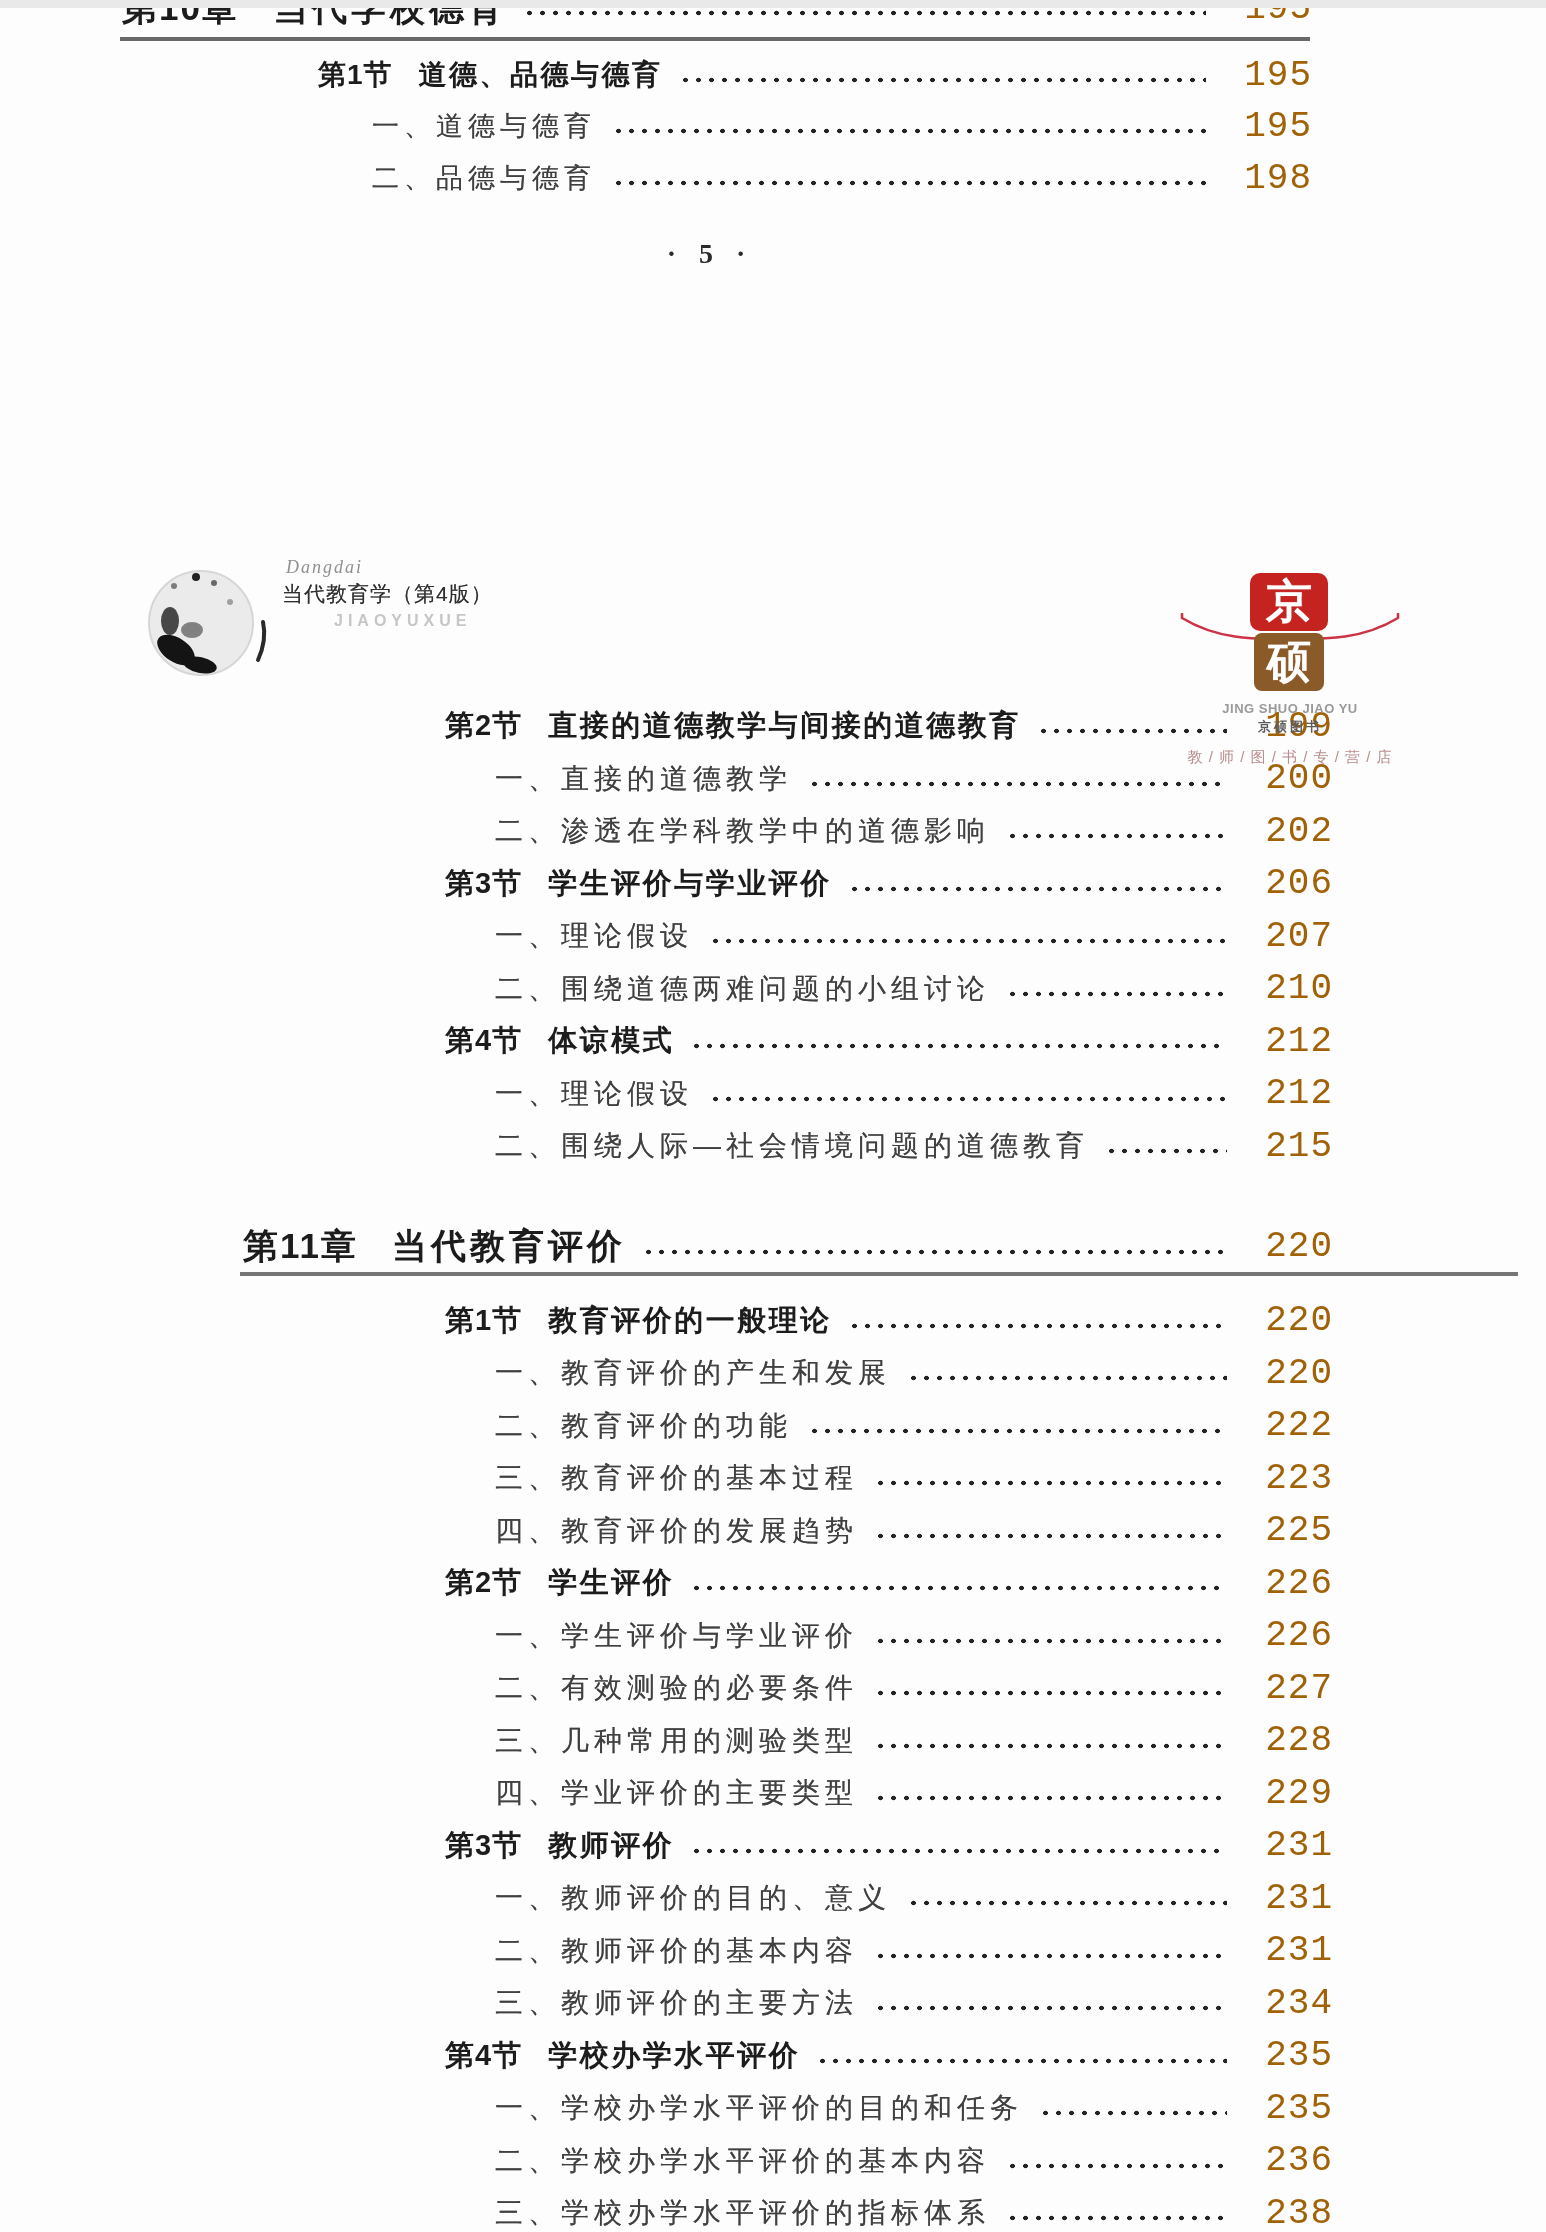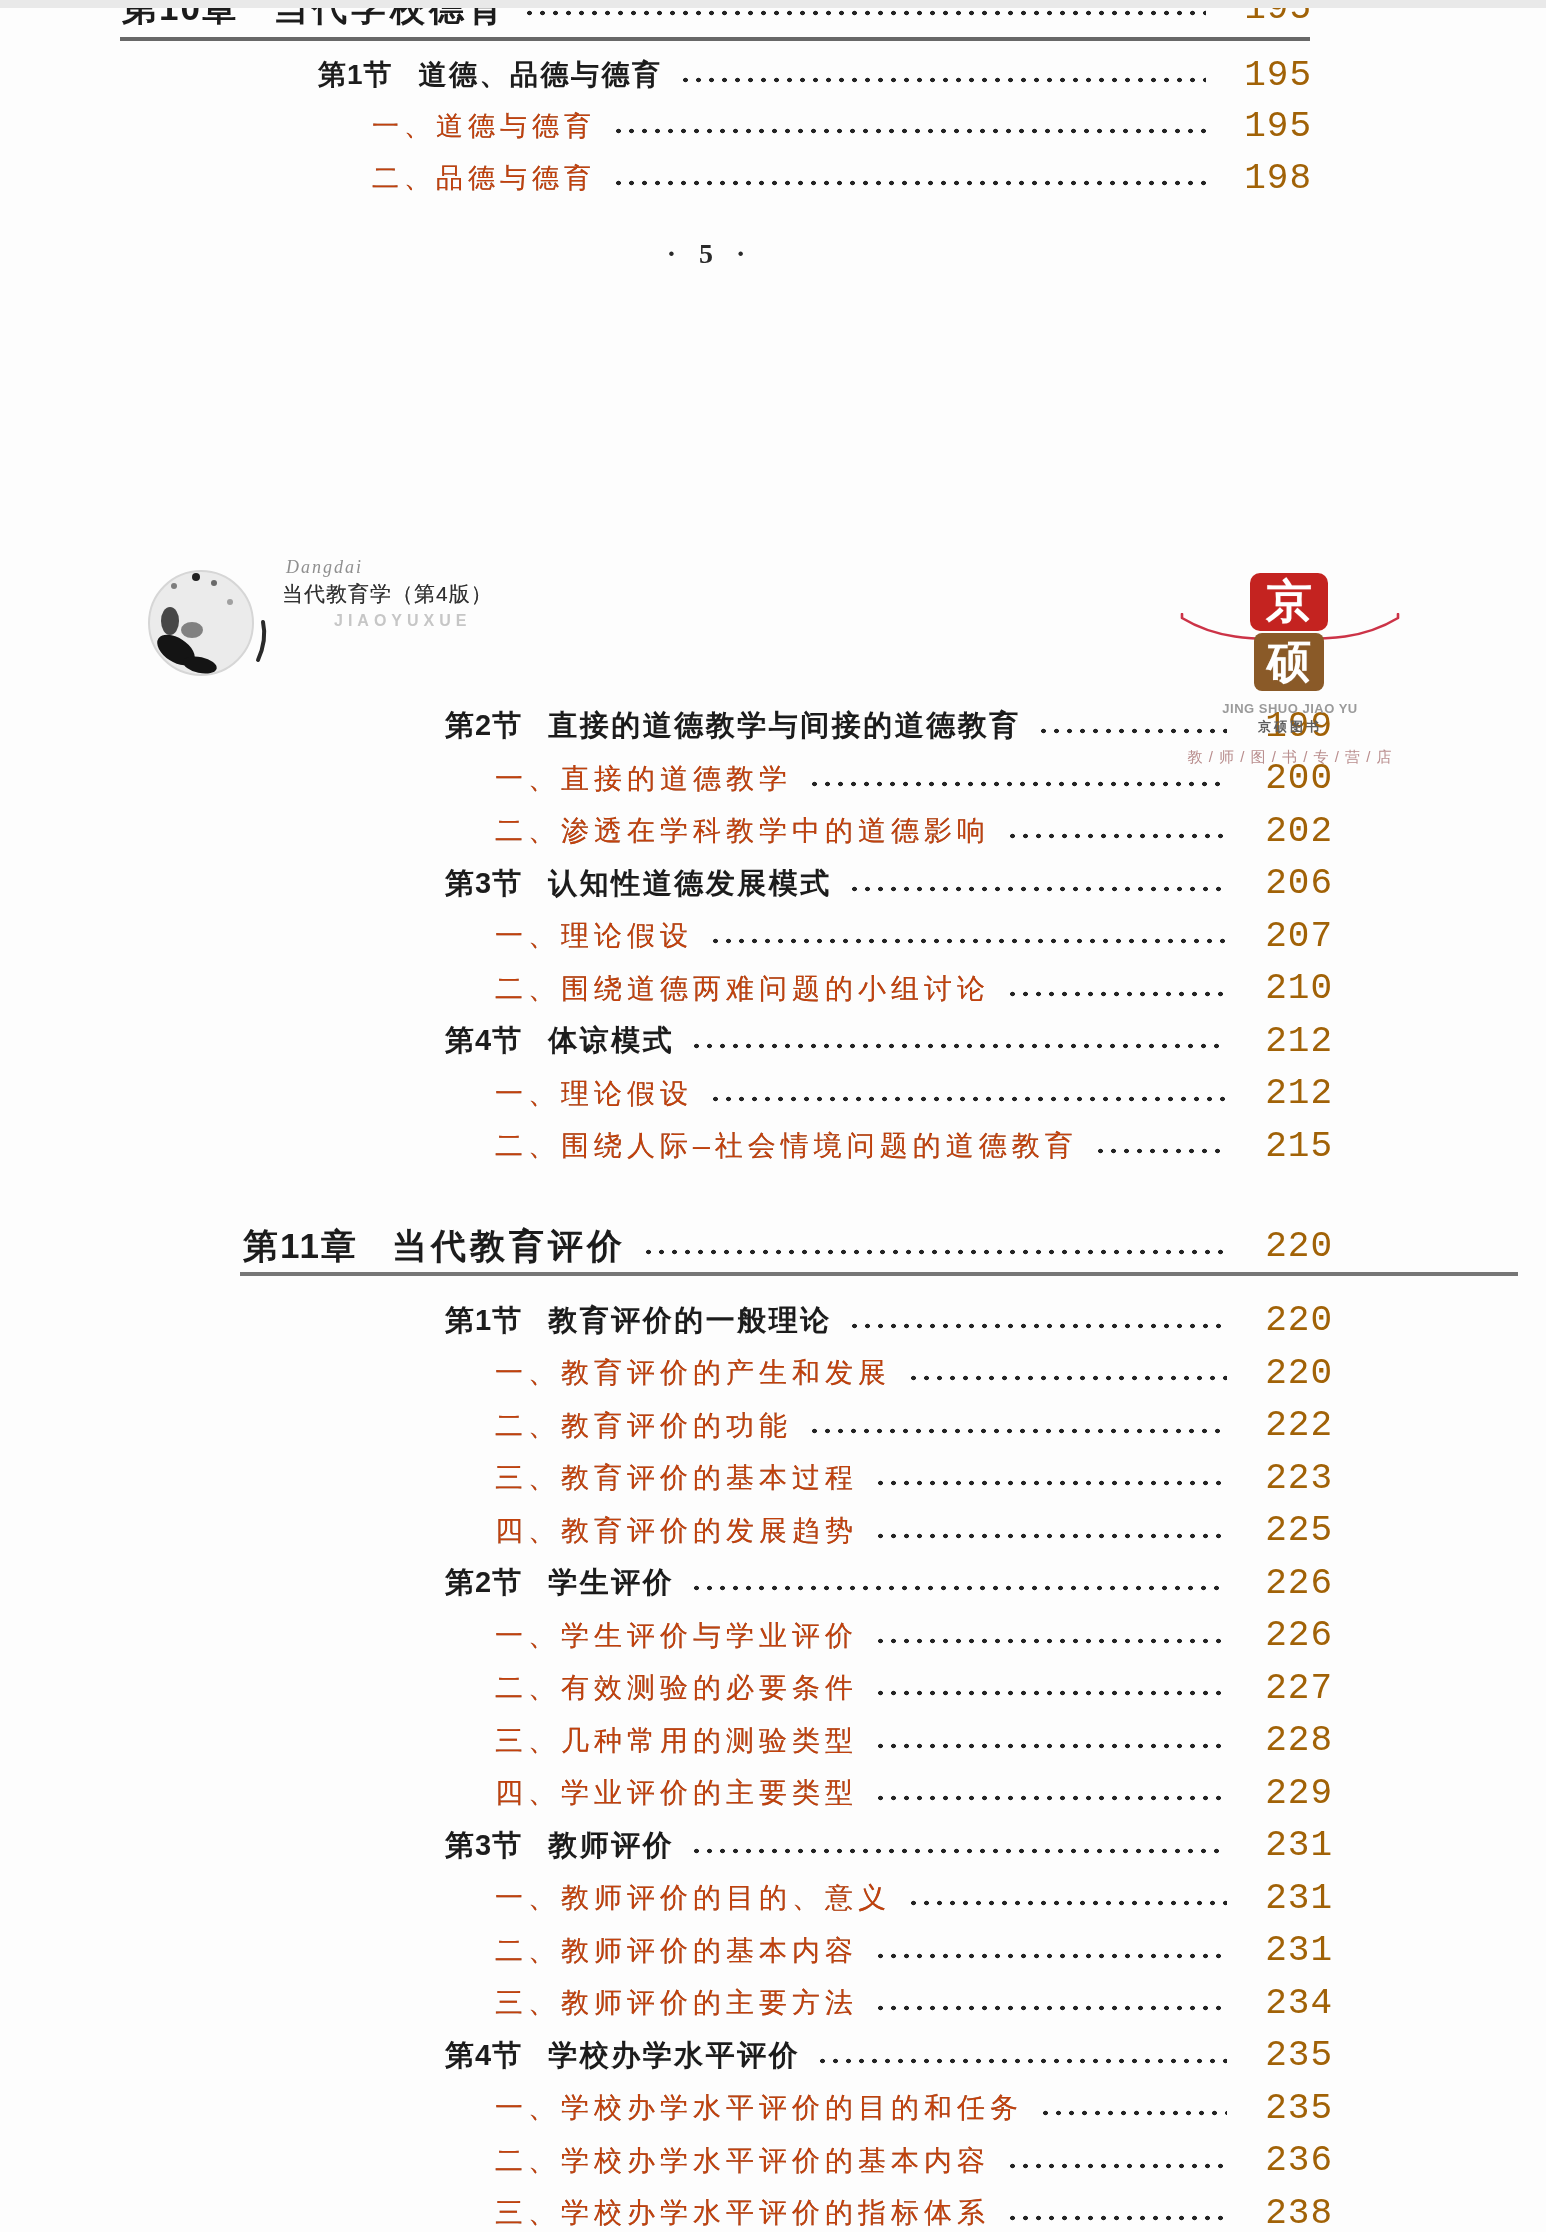--- a/index.html
+++ b/index.html
@@ -28,22 +28,22 @@
     font-family:Liberation Mono, monospace;
     font-size:36px;color:#a16207;letter-spacing:1px;
   }
   .toc-row.chapter{font-size:35px;}
   .toc-row.chapter .lbl{margin-right:34px;letter-spacing:2px;}
   .toc-row.chapter .ttl{font-weight:700;letter-spacing:4px;}
   .toc-row.section{font-size:29px;}
   .toc-row.section .lbl{margin-right:26px;letter-spacing:1px;}
   .toc-row.section .ttl{font-weight:700;letter-spacing:2.5px;}
   .toc-row.sub .ttl{
-    font-family:Liberation Mono, monospace;
-    font-size:28px;color:#c2410c;letter-spacing:5px;
+    font-family:Liberation Sans, sans-serif;
+    font-size:28px;color:#404040;letter-spacing:5px;
     text-shadow:0 0 .5px rgba(0,0,0,.45);
   }
 
   
   #top-rows{position:absolute;left:122px;top:0;width:1190px;}
   #top-rows .toc-row{position:absolute;left:0;right:0;}
   #top-rows .toc-row:nth-child(1){top:-23px;height:46px;}
   #top-rows .toc-row:nth-child(2){top:47px;height:40px;padding-left:196px;font-size:28px;}
   #top-rows .toc-row:nth-child(3){top:99px;height:38px;padding-left:250px;}
   #top-rows .toc-row:nth-child(4){top:151px;height:38px;padding-left:250px;}
@@ -170,21 +170,21 @@
         <span class="leader"></span>
         <span class="pg">200</span>
       </div>
       <div class="toc-row sub">
         <span class="ttl">二、渗透在学科教学中的道德影响</span>
         <span class="leader"></span>
         <span class="pg">202</span>
       </div>
       <div class="toc-row section">
         <span class="lbl">第3节</span>
-        <span class="ttl">认知性道德发展模式</span>
+        <span class="ttl">学生评价与学业评价</span>
         <span class="leader"></span>
         <span class="pg">206</span>
       </div>
       <div class="toc-row sub">
         <span class="ttl">一、理论假设</span>
         <span class="leader"></span>
         <span class="pg">207</span>
       </div>
       <div class="toc-row sub">
         <span class="ttl">二、围绕道德两难问题的小组讨论</span>

